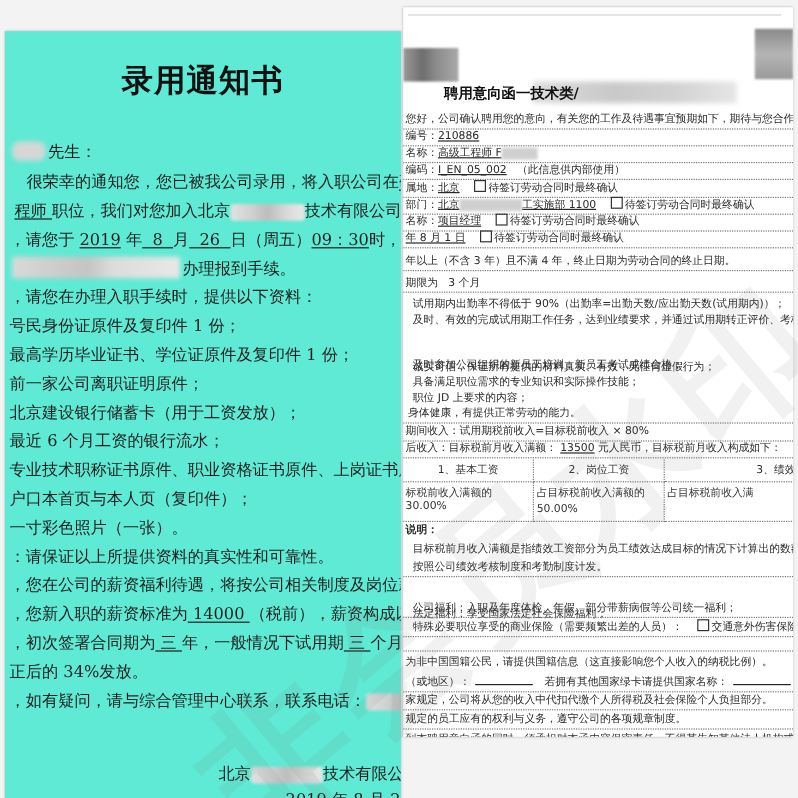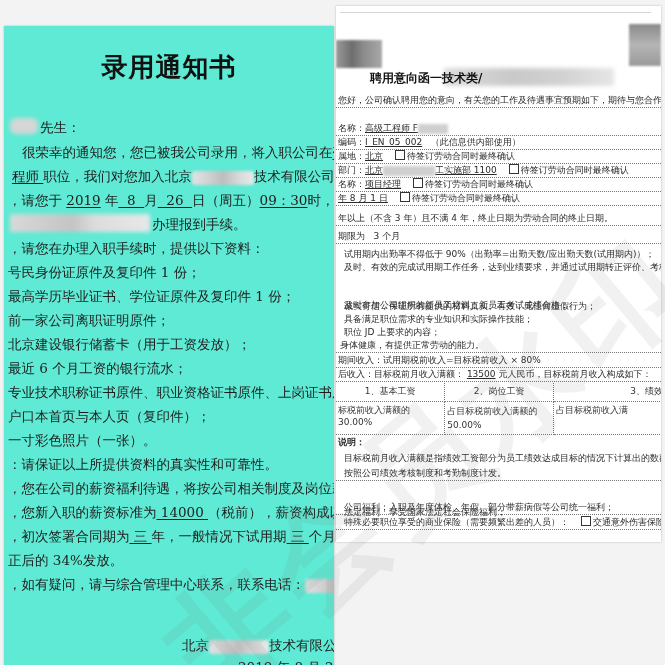--- a/index.html
+++ b/index.html
@@ -34,21 +34,21 @@
     position: absolute; left: 6px; top: 92px; width: 28px; height: 16px;
     background: #d6d6d6; filter: blur(2px); border-radius: 6px;
   }
   .blur-block {
     position: absolute; left: 6px; top: 188px; width: 140px; height: 18px;
     background: linear-gradient(90deg,#d9d9d9,#c4c4c4 45%,#dcdcdc 60%,#e8e8e8);
     filter: blur(2px);
   }
   
   .right-doc {
-    position: absolute; left: 336px; top: 6px; width: 325px; height: 536px;
+    position: absolute; left: 336px; top: 6px; width: 325px; height: 608px;
     background: #ffffff; box-shadow: 0 0 2px rgba(0,0,0,0.25);
     overflow: hidden; font-family: "DejaVu Sans", sans-serif;
   }
   .r-topline { position: absolute; left: 4px; right: 10px; top: 6px; border-top: 1px solid #d5d5d5; }
   .pix-left {
     position: absolute; left: 0; top: 34px; width: 46px; height: 28px;
     background: linear-gradient(90deg,#9a9a9a,#6e6e6e 35%,#8c8c8c 60%,#a8a8a8);
     filter: blur(1px);
   }
   .pix-right {
@@ -154,20 +154,23 @@
 
 <div class="right-doc">
   <div class="r-topline"></div>
   <div class="pix-left"></div>
   <div class="pix-right"></div>
   <div class="r-title-blur"></div>
   <div class="r-title">聘用意向函一技术类/</div>
 
   <div class="r-line dotted" style="top:88px;">您好，公司确认聘用您的意向，有关您的工作及待遇事宜预期如下，期待与您合作成</div>
 
+  <div class="r-line dotted" style="top:102px;">
+    <span>编号：</span><span class="ul">210886</span>
+  </div>
   <div class="r-line dotted" style="top:116px;">
     <span>名称：</span><span class="ul">高级工程师 F</span><span class="inblur" style="width:30px;"></span>
   </div>
   <div class="r-line dotted" style="top:130px;">
     <span>编码：</span><span class="ul">I_EN_05_002</span>&nbsp;&nbsp;&nbsp;<span>（此信息供内部使用）</span>
   </div>
   <div class="r-line dotted" style="top:144px;">
     <span>属地：</span><span class="ul">北京</span><span class="cb"></span><span>待签订劳动合同时最终确认</span>
   </div>
   <div class="r-line dotted" style="top:158px;">

